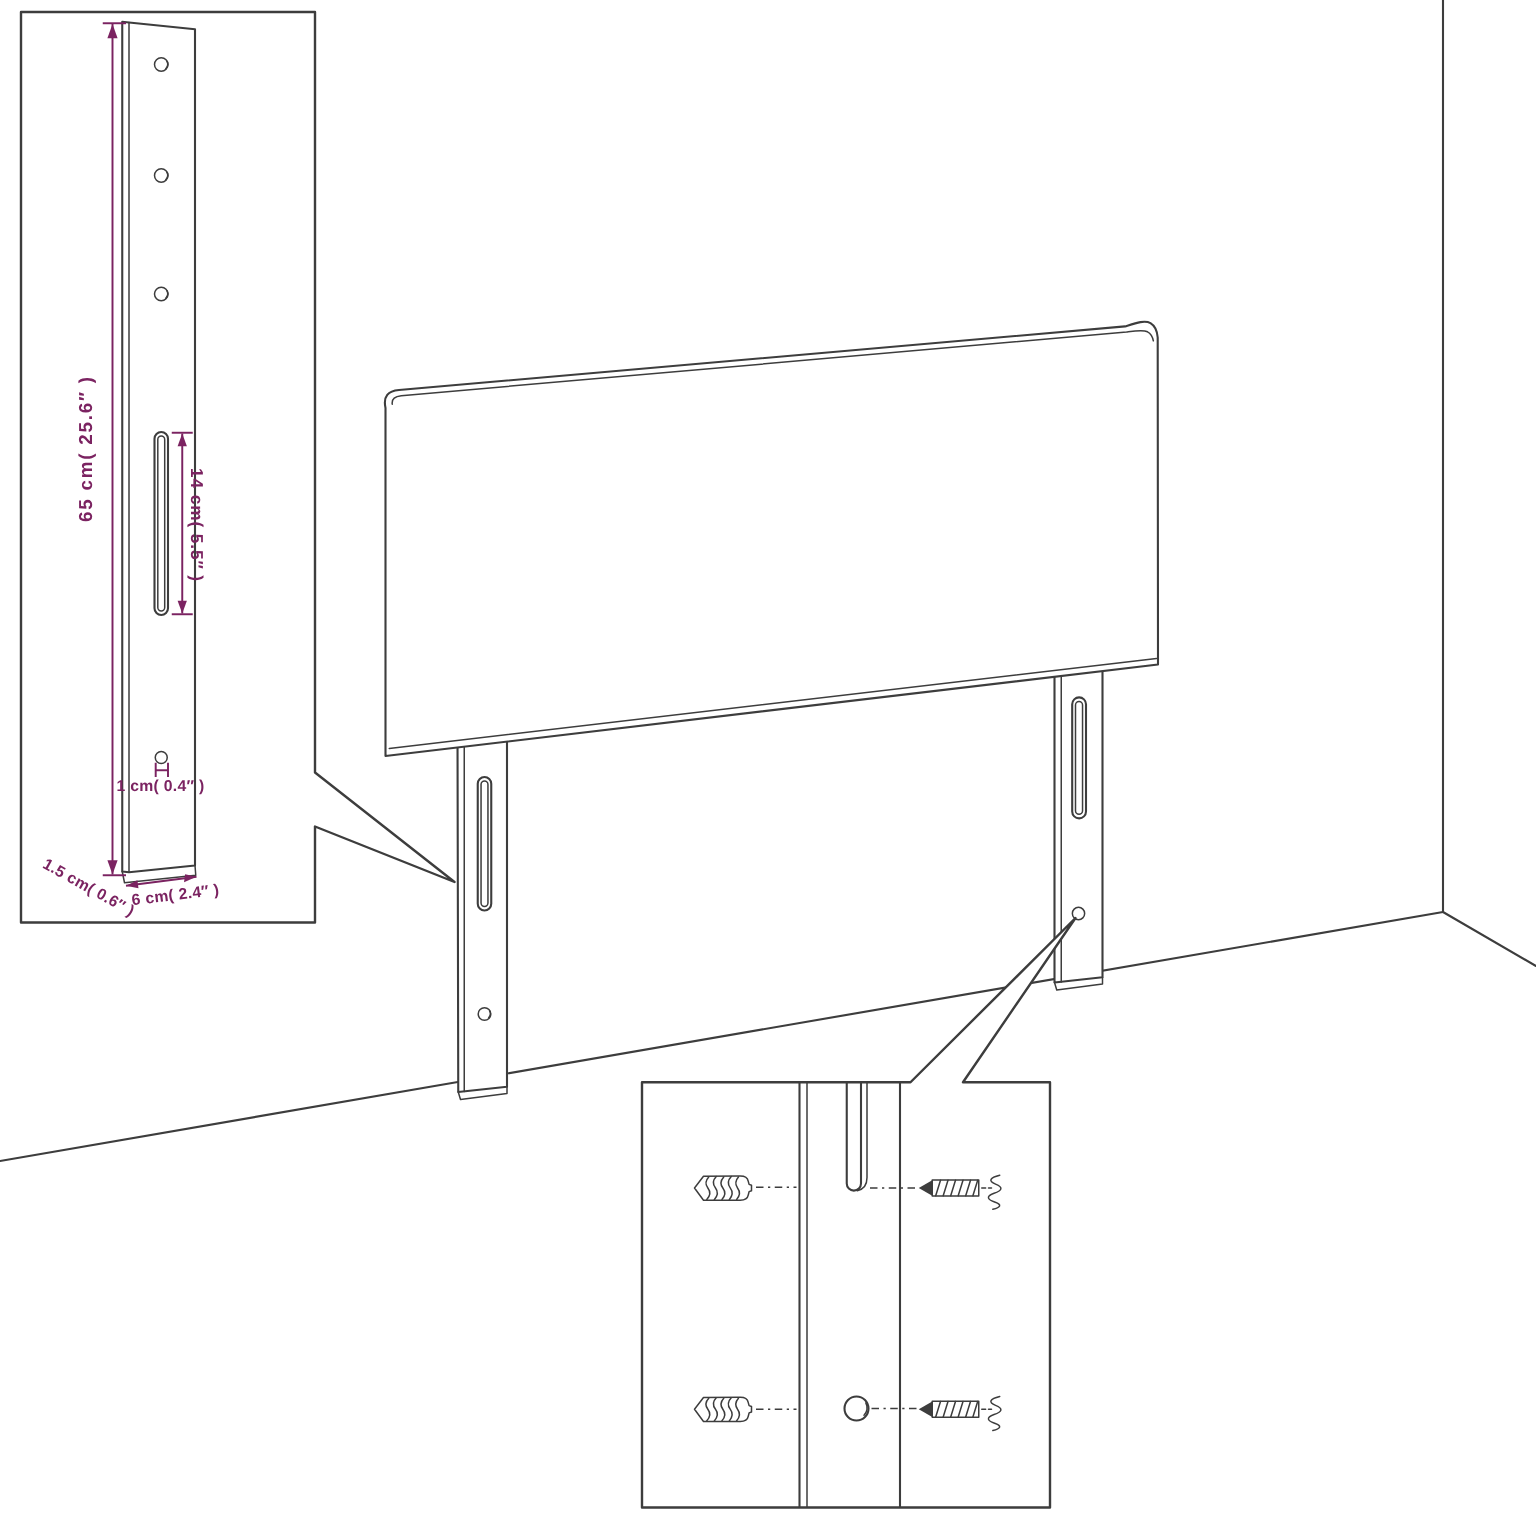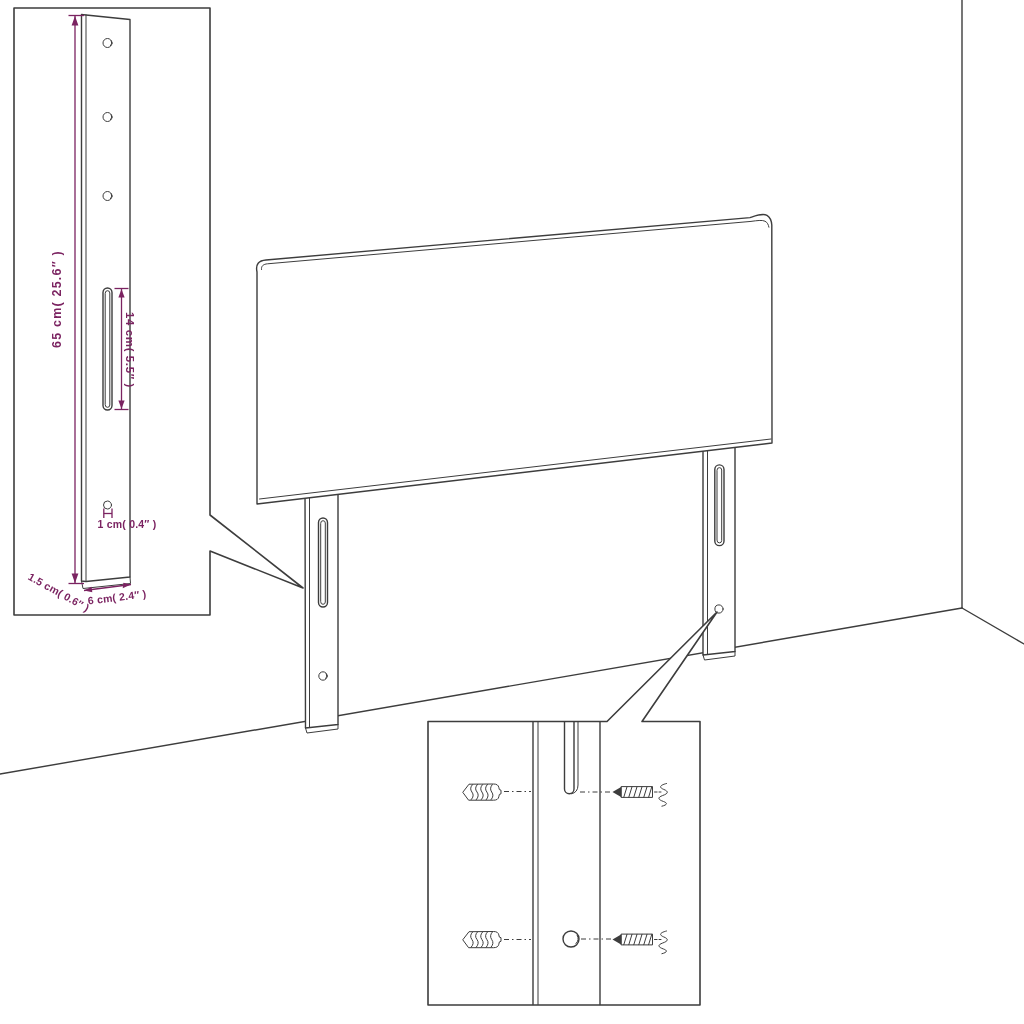--- a/index.html
+++ b/index.html
@@ -20,21 +20,21 @@
   .dkfill{fill:var(--line);stroke:none;}
   .dim{stroke:var(--dimension);fill:none;stroke-width:1.3;stroke-linecap:butt;}
   .dimf{fill:var(--dimension);stroke:none;}
   .dash{stroke:var(--line);fill:none;stroke-width:1;stroke-dasharray:5 3 1.5 3;}
   .lbl{
     position:absolute;color:var(--dimension);font-weight:bold;white-space:nowrap;
     font-family:"Liberation Sans",sans-serif;
   }
   #lbl-height{left:57px;top:299px;transform:translate(-50%,-50%) rotate(-90deg);font-size:12.5px;letter-spacing:1.2px;}
   #lbl-slot{left:130px;top:350px;transform:translate(-50%,-50%) rotate(90deg);font-size:11.5px;letter-spacing:0.6px;}
-  #lbl-hole{left:107px;top:524px;transform:translate(-50%,-50%);font-size:10.5px;letter-spacing:0.2px;margin-left:20px;}
+  #lbl-hole{left:107px;top:524px;transform:translate(-50%,-50%);font-size:10.5px;letter-spacing:0.2px;}
   #lbl-thickness{left:59px;top:592px;transform:translate(-50%,-50%) rotate(29deg);font-size:10.5px;letter-spacing:0.2px;}
   #lbl-width{left:117px;top:597px;transform:translate(-50%,-50%) rotate(-7deg);font-size:10.5px;letter-spacing:0.2px;}
 </style>
 </head>
 <body>
 
 <div class="stage">
   <svg width="1024" height="1024" viewBox="0 0 1024 1024">
     <defs>
       <g id="wall-plug">

